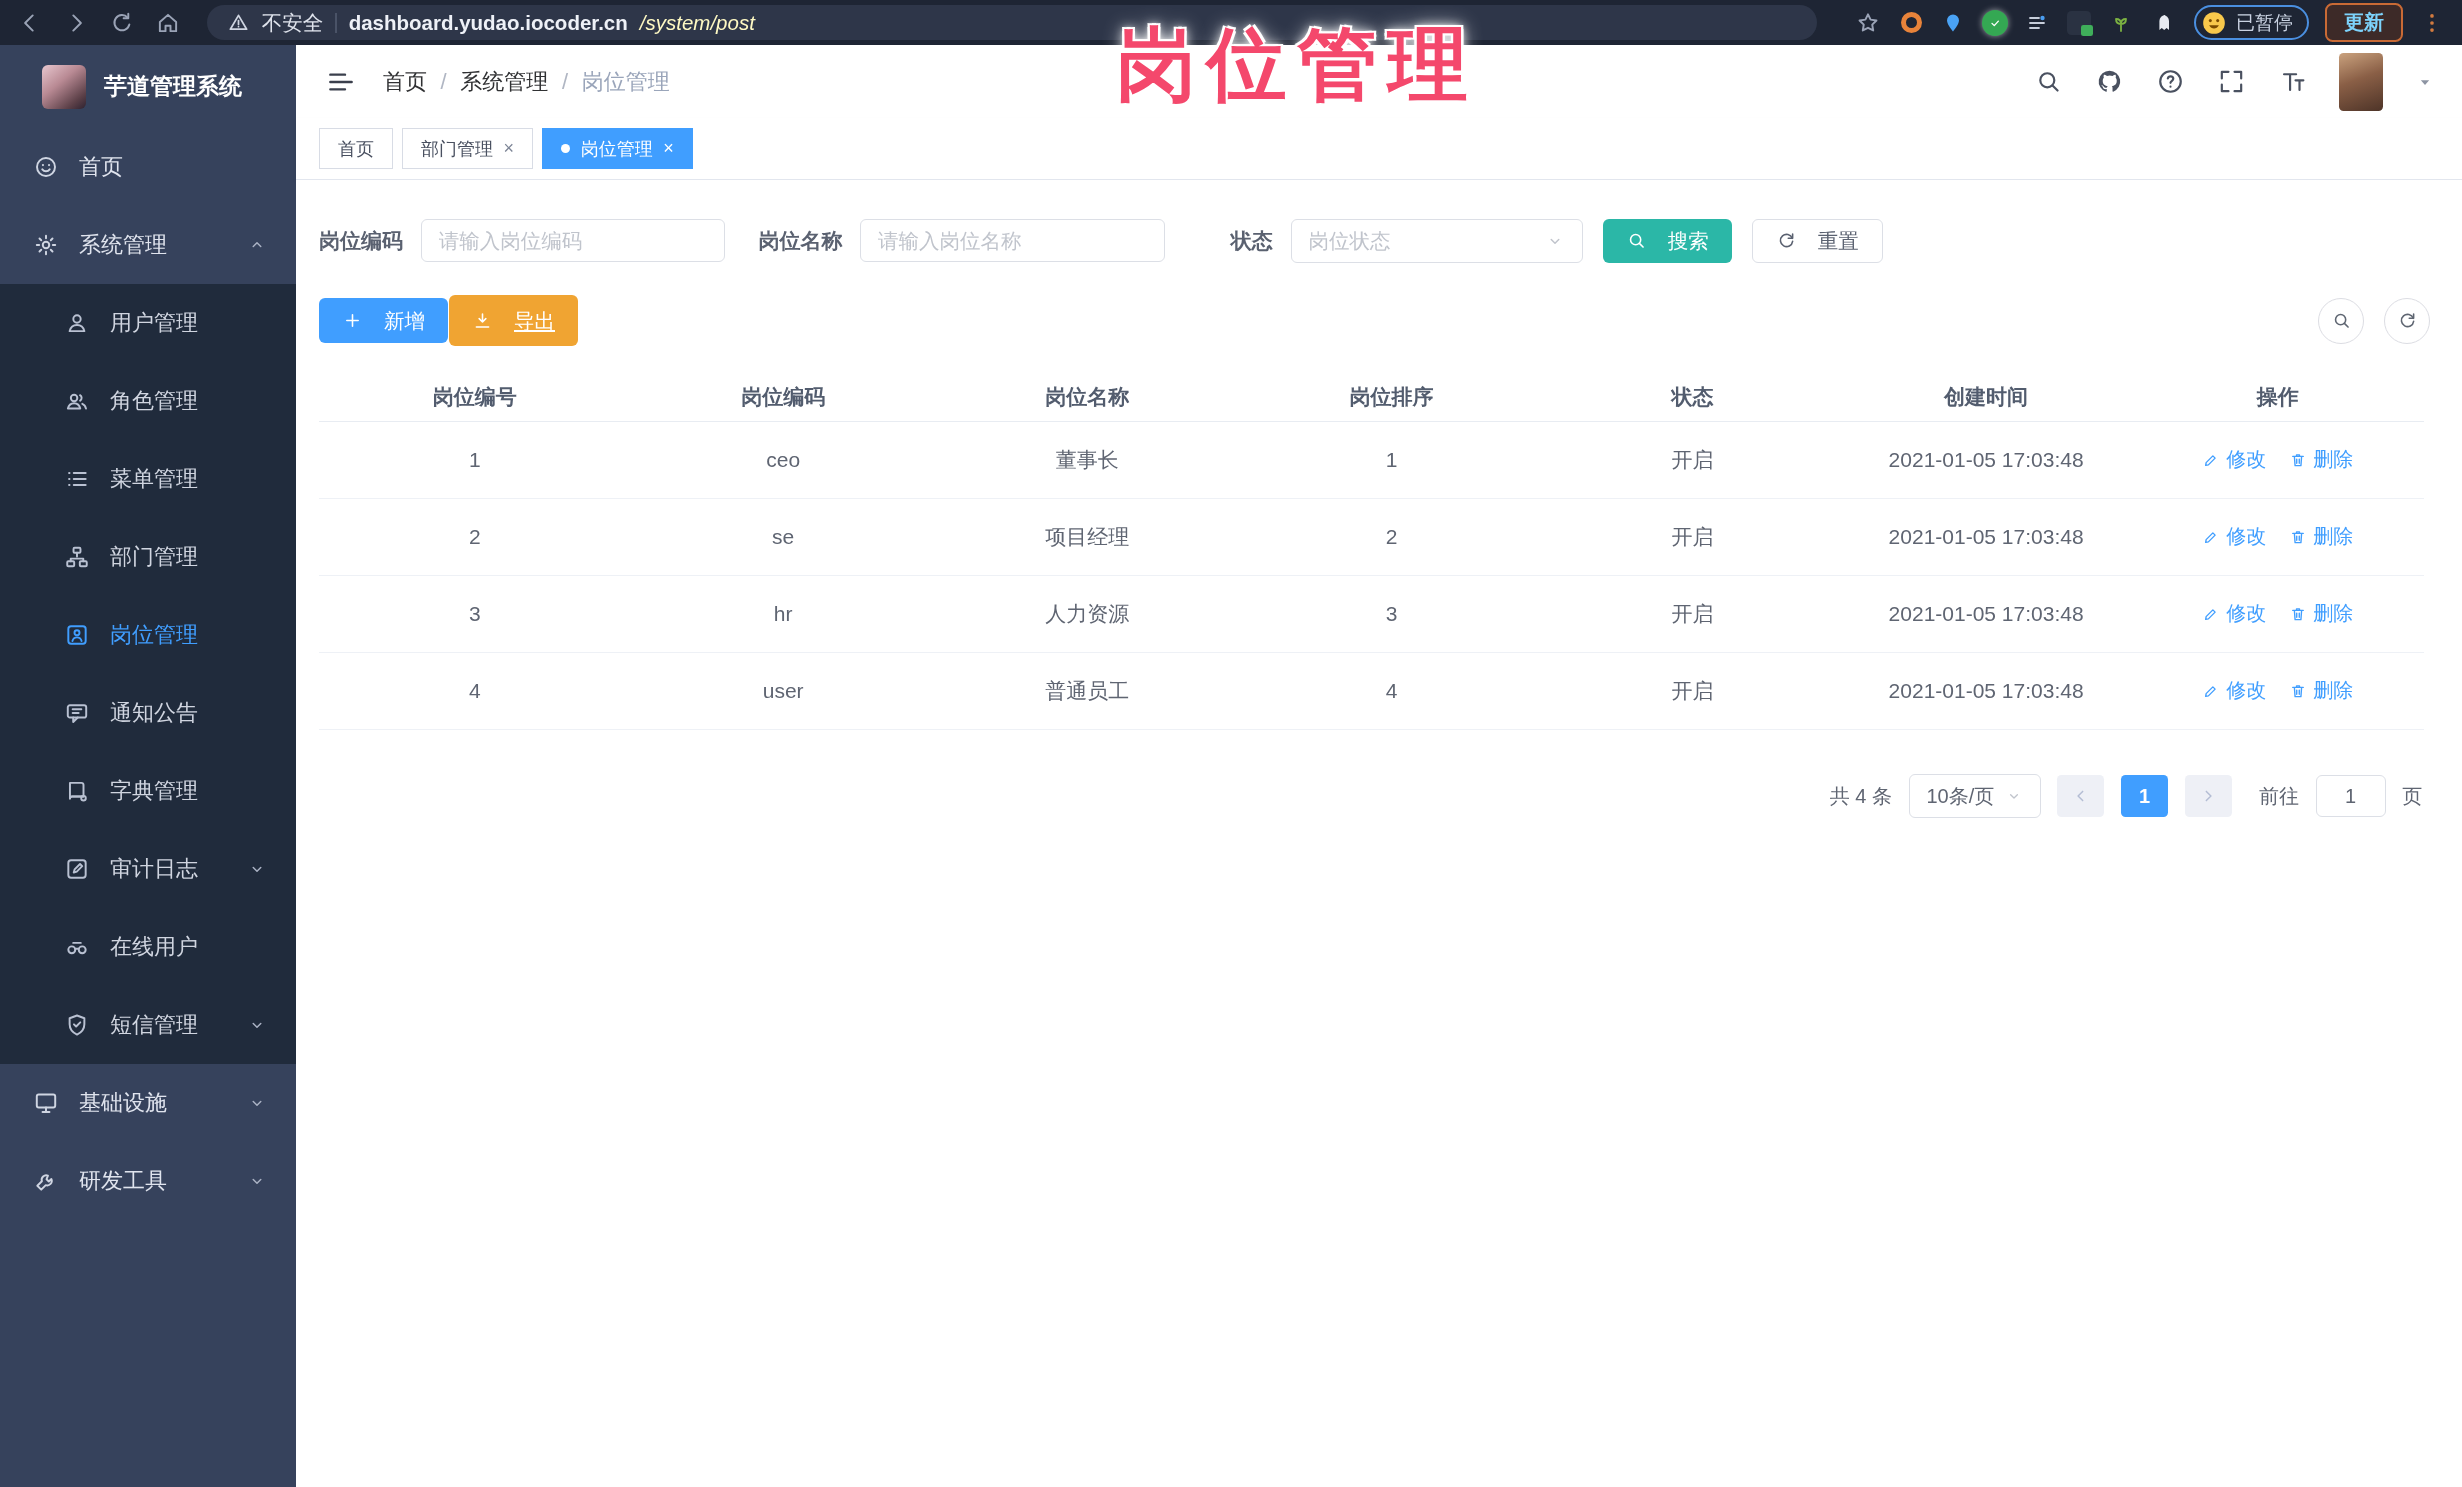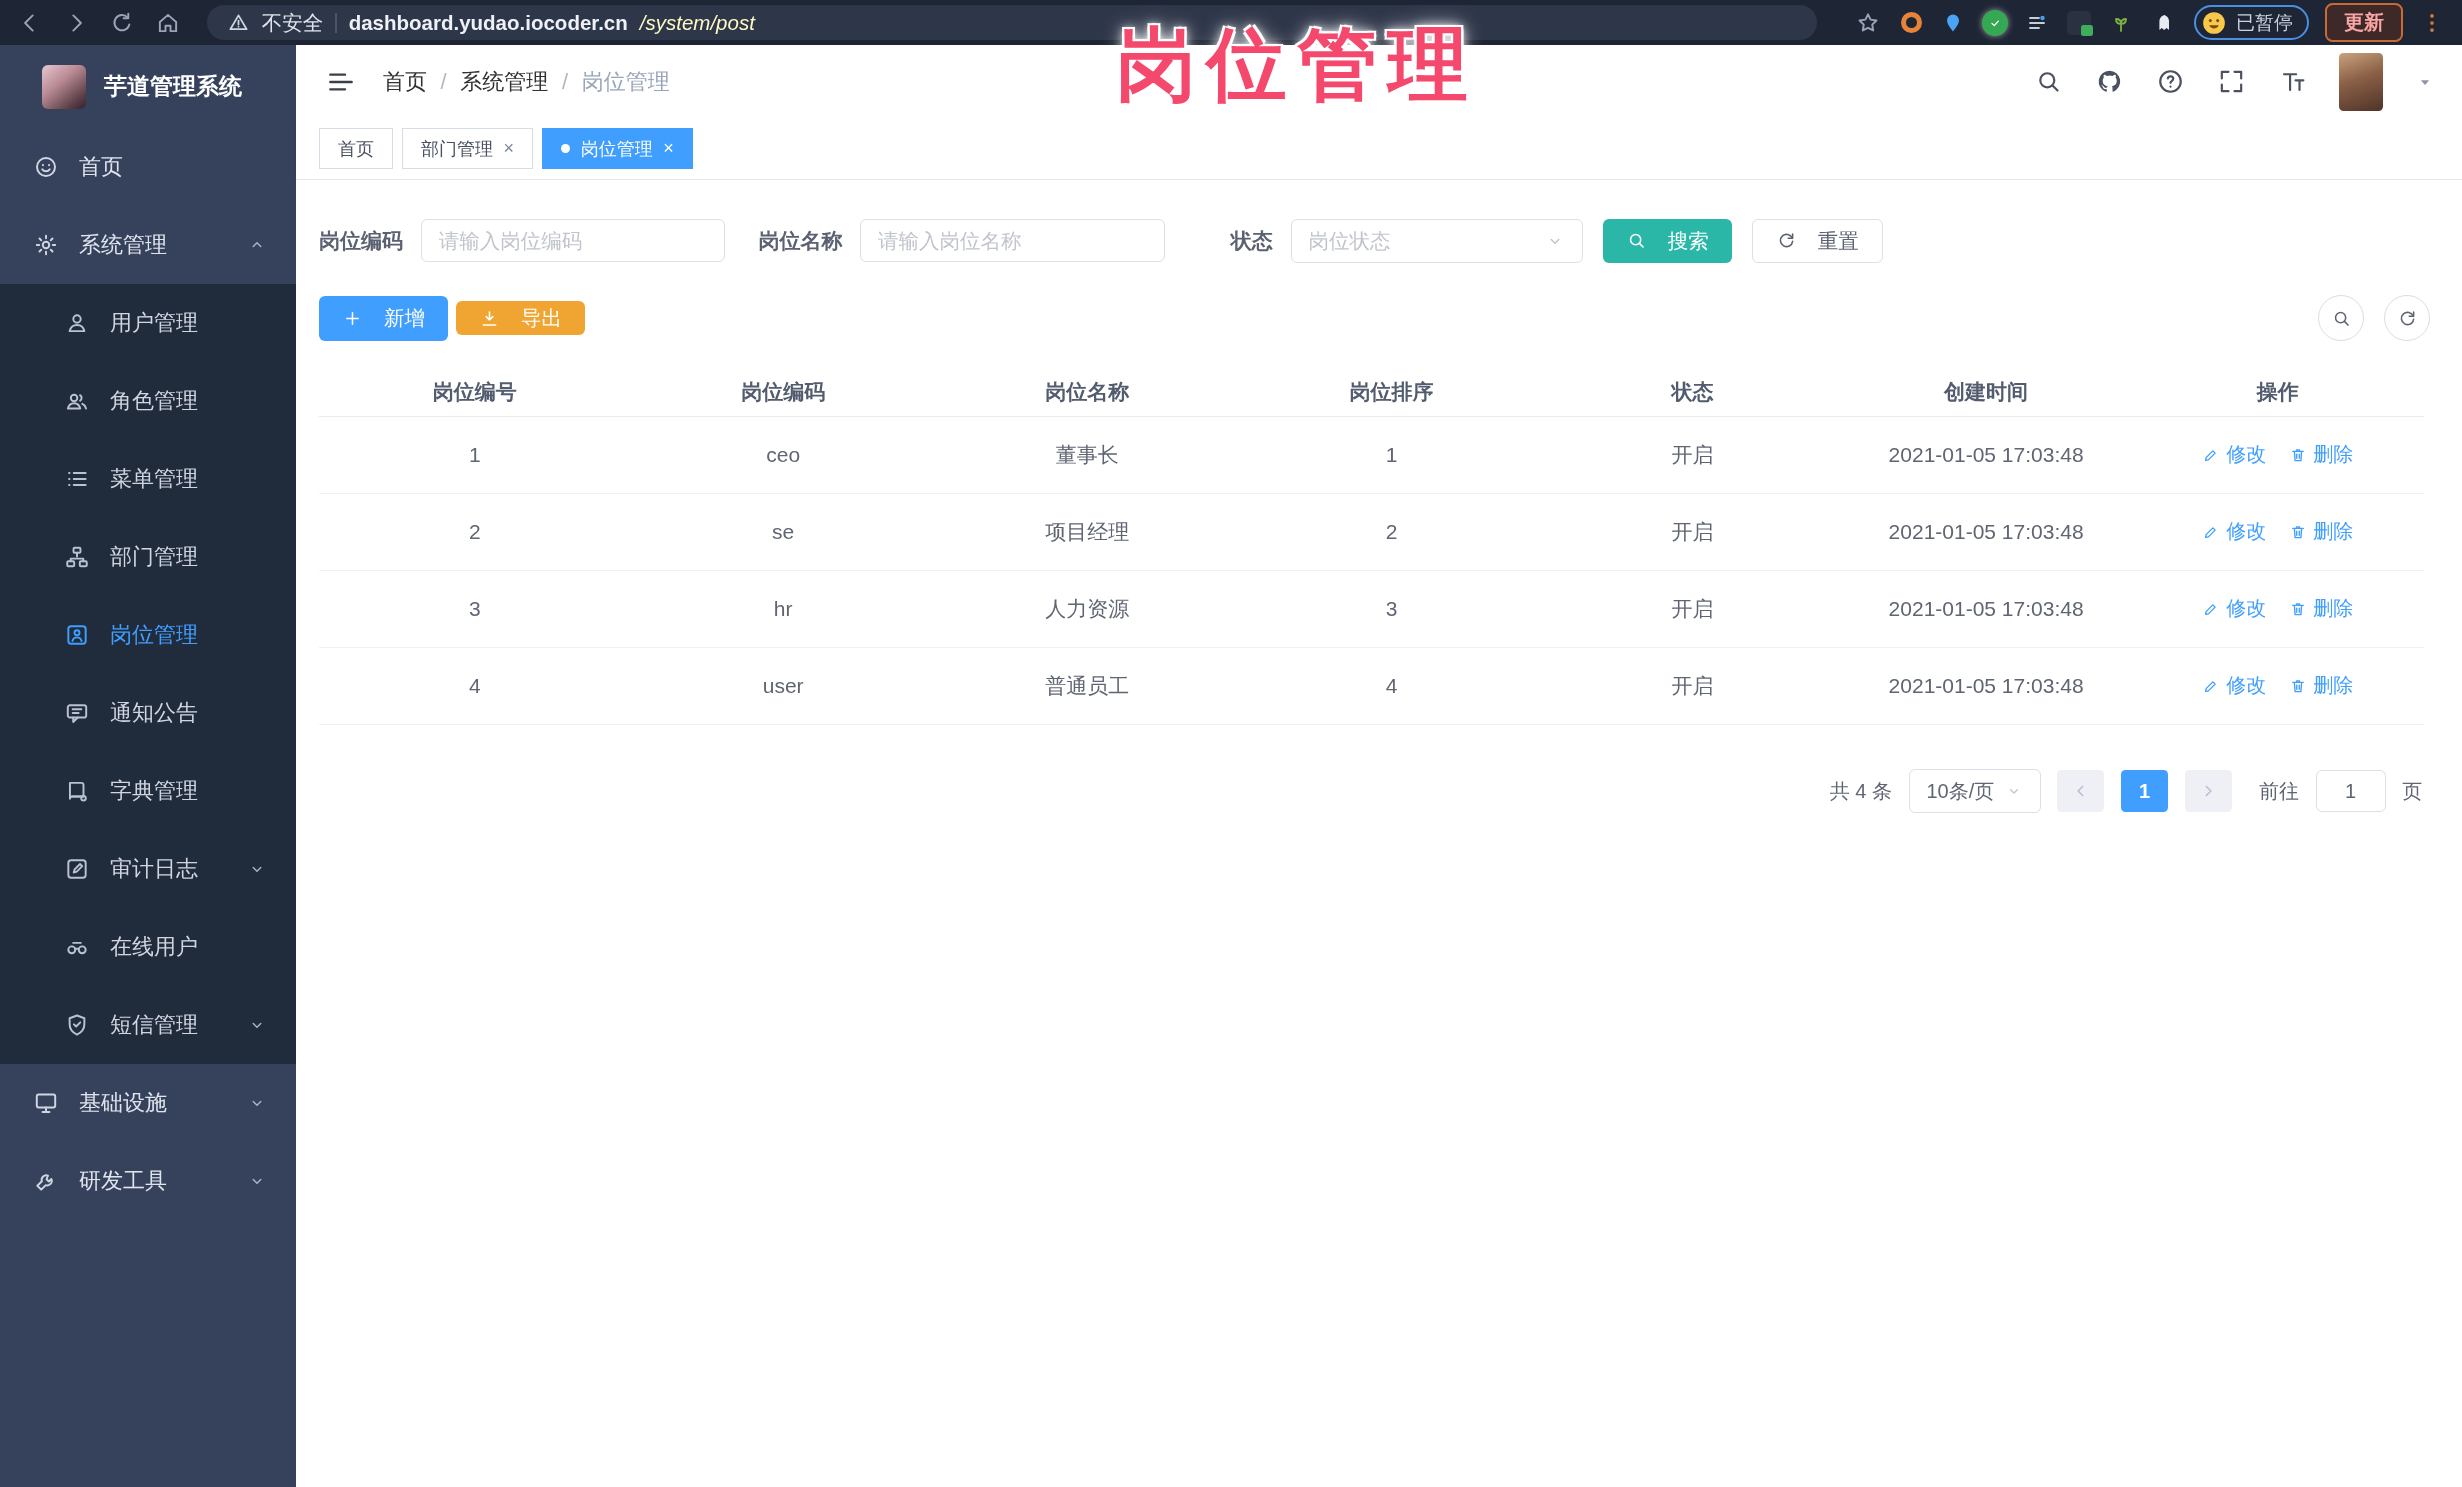--- a/index.html
+++ b/index.html
@@ -12,21 +12,21 @@
   .chrome{height:45px;background:#1e2534;display:flex;align-items:center;padding:0 16.7px;gap:20px;color:#a7b0c2;}
   .nav-ic{font-size:26px;color:#9aa3b6;cursor:pointer;flex:0 0 auto;}
   .urlbar{flex:1;height:35px;background:#2e3649;border-radius:17.4px;display:flex;align-items:center;padding:0 20px;gap:12px;color:#dfe3ec;font-size:20.5px;margin:0 18px 0 6px;min-width:0;cursor:text;}
   .urlbar .warn{font-size:23px;color:#cfd5e1;}
   .urlbar .sep{width:1.5px;height:20px;background:#4a5367;}
   .url-host{color:#eef1f7;font-weight:bold;white-space:nowrap;}
   .url-path{color:#fef9c3;white-space:nowrap;font-style:italic;}
   .chrome-right{display:flex;align-items:center;gap:16.7px;flex:0 0 auto;}
   .ext{width:27px;height:27px;display:flex;align-items:center;justify-content:center;cursor:pointer;}
   .paused-pill{display:flex;align-items:center;gap:9px;border:2.3px solid #4a8fe0;border-radius:20px;padding:2.3px 13.6px 2.3px 5.3px;color:#c9d2e2;font-size:19px;cursor:pointer;}
-  .update-btn{border:2.3px solid #c96a35;background:#3d2a28;color:#fca5a5;border-radius:7.6px;padding:3.8px 16.7px;font-size:20px;font-weight:bold;cursor:pointer;}
+  .update-btn{border:2.3px solid #c96a35;background:#3d2a28;color:#7dd3fc;border-radius:7.6px;padding:3.8px 16.7px;font-size:20px;font-weight:bold;cursor:pointer;}
   .kebab{font-size:26px;color:#d27a3f;cursor:pointer;}
 
   
   .app{display:flex;height:1442px;}
   .sidebar{width:296px;background:#36425c;display:flex;flex-direction:column;flex:0 0 auto;overflow:hidden;}
   .logo{height:83px;display:flex;align-items:center;gap:18px;padding-left:42px;}
   .logo-img{width:44px;height:44px;border-radius:6px;background:linear-gradient(140deg,#e8c7cf,#b98a94 40%,#5c4048 80%,#2e2230);flex:0 0 auto;}
   .logo-title{font-size:23px;font-weight:bold;color:#fff;white-space:nowrap;}
   .menu{display:flex;flex-direction:column;}
   .mi{height:78px;display:flex;align-items:center;gap:20px;padding-left:33px;font-size:22px;color:#e0e4ee;cursor:pointer;white-space:nowrap;}
@@ -68,21 +68,21 @@
   .ftext::placeholder{color:#c0c4cc;}
   .fgap{width:33px;flex:0 0 auto;}
   .fselect{width:292px;height:44px;border:1.5px solid #dcdfe6;border-radius:6px;display:flex;align-items:center;padding:0 16.7px;font-size:20.5px;color:#c0c4cc;cursor:pointer;box-sizing:border-box;}
   .fselect .chevd{margin-left:auto;font-size:20px;color:#c0c4cc;}
   .btn{height:44px;display:inline-flex;align-items:center;gap:21px;padding:0 23px;border-radius:6px;font-size:20.5px;cursor:pointer;border:none;white-space:nowrap;}
   .btn .bic{font-size:21px;}
   .btn-search{background:#2bb7a7;color:#fff;margin-left:20px;}
   .btn-reset{background:#fff;color:#5a6170;border:1.5px solid #dcdfe6;margin-left:20px;}
   .toolbar{display:flex;align-items:center;margin-bottom:26px;}
   .btn-add{background:#409eff;color:#fff;height:45px;}
-  .btn-export{background:#f0a432;color:#fff;height:34px;margin-left:8px;}
+  .btn-export{background:#f0a432;color:#fff;height:51px;margin-left:1px;text-decoration:underline;}
   .tool-circles{margin-left:auto;display:flex;gap:20px;padding-right:9px;}
   .circ{width:44px;height:44px;border-radius:50%;border:1.5px solid #dcdde3;display:flex;align-items:center;justify-content:center;color:#5f6672;font-size:21px;cursor:pointer;background:#fff;}
 
   table.grid{width:calc(100% - 15px);border-collapse:collapse;table-layout:fixed;}
   .grid th{height:47px;font-size:21px;color:#525c6e;font-weight:bold;text-align:center;border-bottom:1.5px solid #e8ecf2;}
   .grid td{height:74px;font-size:21px;color:#5f6572;text-align:center;border-bottom:1.5px solid #eef1f6;}
   .oplink{color:#409eff;font-size:20px;display:inline-flex;align-items:center;gap:6px;cursor:pointer;white-space:nowrap;}
   .oplink + .oplink{margin-left:23px;}
   .oplink .bic{font-size:18px;}
 

